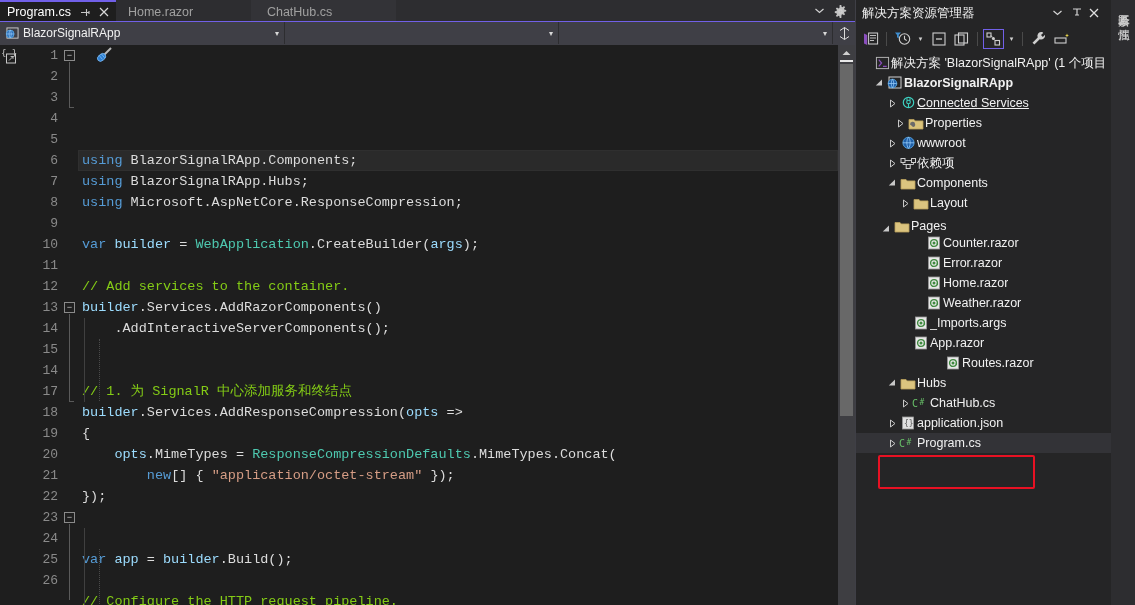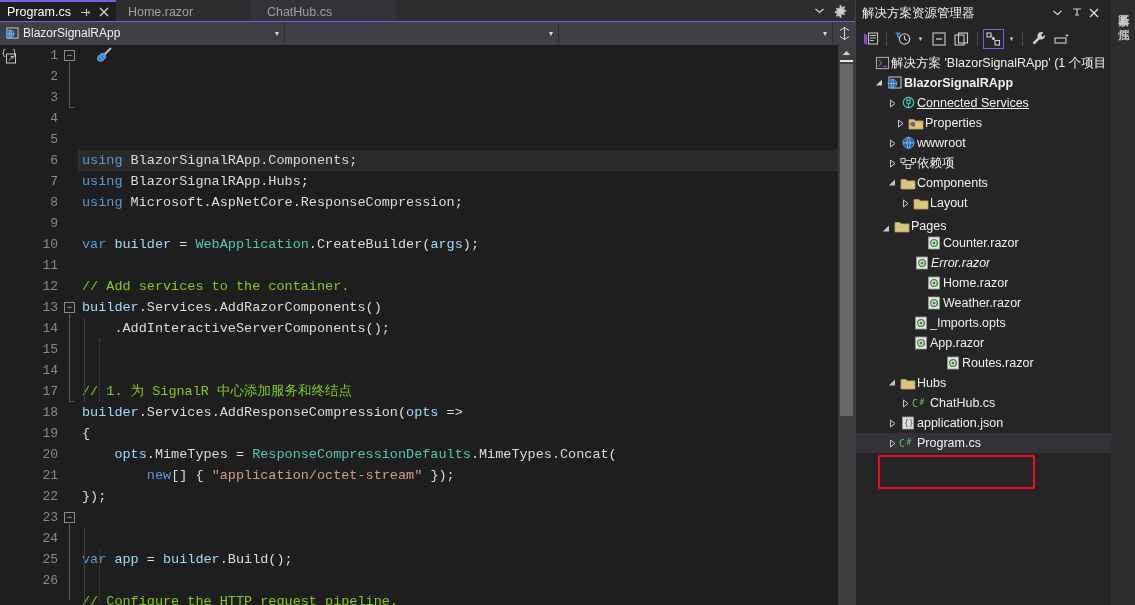--- a/index.html
+++ b/index.html
@@ -464,21 +464,21 @@
           <span class="ico">
             <svg width="14" height="14" viewBox="0 0 14 14">
               <rect x="1.5" y="1" width="11" height="12" fill="#e8e8e8" stroke="#9a9a9a" stroke-width="0.8"></rect>
               <circle cx="7" cy="7" r="3.4" fill="none" stroke="#3f8a3f" stroke-width="1.4"></circle>
               <path d="M7 5.6a1.5 1.5 0 1 0 0 3 1.5 1.5 0 0 0 0-3z" fill="#3f8a3f"></path>
               <path d="M10.4 7v1.8" stroke="#3f8a3f" stroke-width="1.3"></path>
             </svg>
           </span>
           <span class="lbl">Counter.razor</span>
         </div>
-        <div class="node" style="padding-left: 44px; font-style: italic;">
+        <div class="node" style="padding-left: 56px;">
           <span class="exp"></span>
           <span class="ico">
             <svg width="14" height="14" viewBox="0 0 14 14">
               <rect x="1.5" y="1" width="11" height="12" fill="#e8e8e8" stroke="#9a9a9a" stroke-width="0.8"></rect>
               <circle cx="7" cy="7" r="3.4" fill="none" stroke="#3f8a3f" stroke-width="1.4"></circle>
               <path d="M7 5.6a1.5 1.5 0 1 0 0 3 1.5 1.5 0 0 0 0-3z" fill="#3f8a3f"></path>
               <path d="M10.4 7v1.8" stroke="#3f8a3f" stroke-width="1.3"></path>
             </svg>
           </span>
           <span class="lbl">Error.razor</span>
@@ -510,21 +510,21 @@
         <div class="node" style="padding-left: 43px;">
           <span class="exp"></span>
           <span class="ico">
             <svg width="14" height="14" viewBox="0 0 14 14">
               <rect x="1.5" y="1" width="11" height="12" fill="#e8e8e8" stroke="#9a9a9a" stroke-width="0.8"></rect>
               <circle cx="7" cy="7" r="3.4" fill="none" stroke="#3f8a3f" stroke-width="1.4"></circle>
               <path d="M7 5.6a1.5 1.5 0 1 0 0 3 1.5 1.5 0 0 0 0-3z" fill="#3f8a3f"></path>
               <path d="M10.4 7v1.8" stroke="#3f8a3f" stroke-width="1.3"></path>
             </svg>
           </span>
-          <span class="lbl">_Imports.opts</span>
+          <span class="lbl">_Imports.args</span>
         </div>
         <div class="node" style="padding-left: 43px;">
           <span class="exp"></span>
           <span class="ico">
             <svg width="14" height="14" viewBox="0 0 14 14">
               <rect x="1.5" y="1" width="11" height="12" fill="#e8e8e8" stroke="#9a9a9a" stroke-width="0.8"></rect>
               <circle cx="7" cy="7" r="3.4" fill="none" stroke="#3f8a3f" stroke-width="1.4"></circle>
               <path d="M7 5.6a1.5 1.5 0 1 0 0 3 1.5 1.5 0 0 0 0-3z" fill="#3f8a3f"></path>
               <path d="M10.4 7v1.8" stroke="#3f8a3f" stroke-width="1.3"></path>
             </svg>

